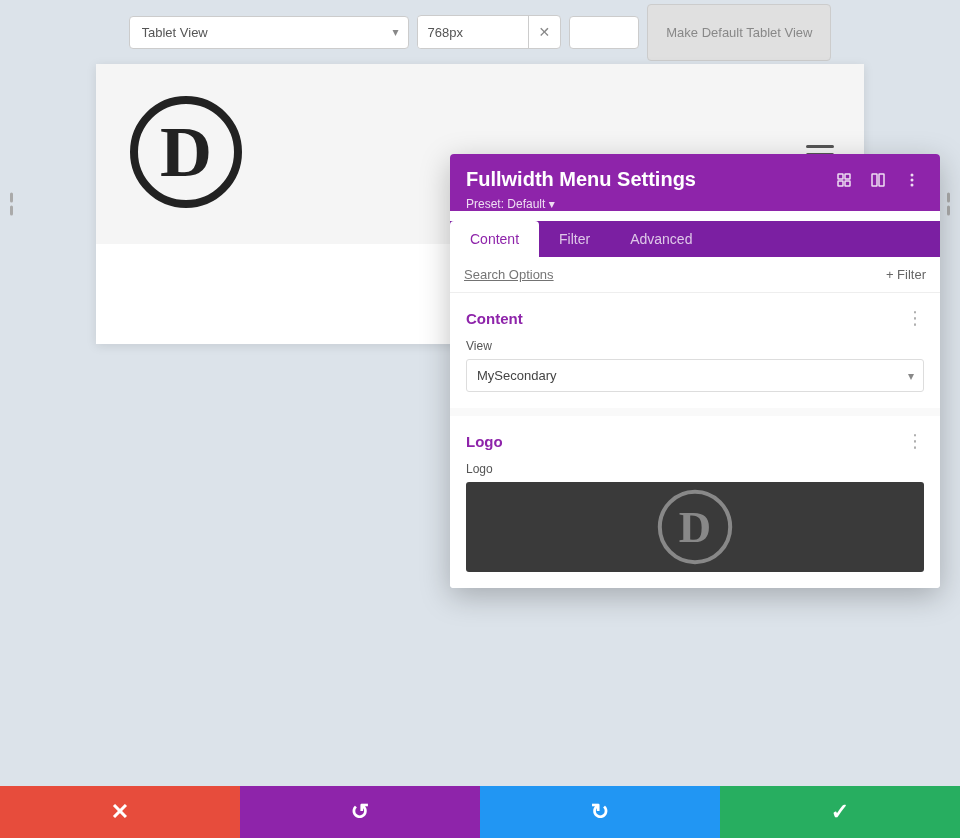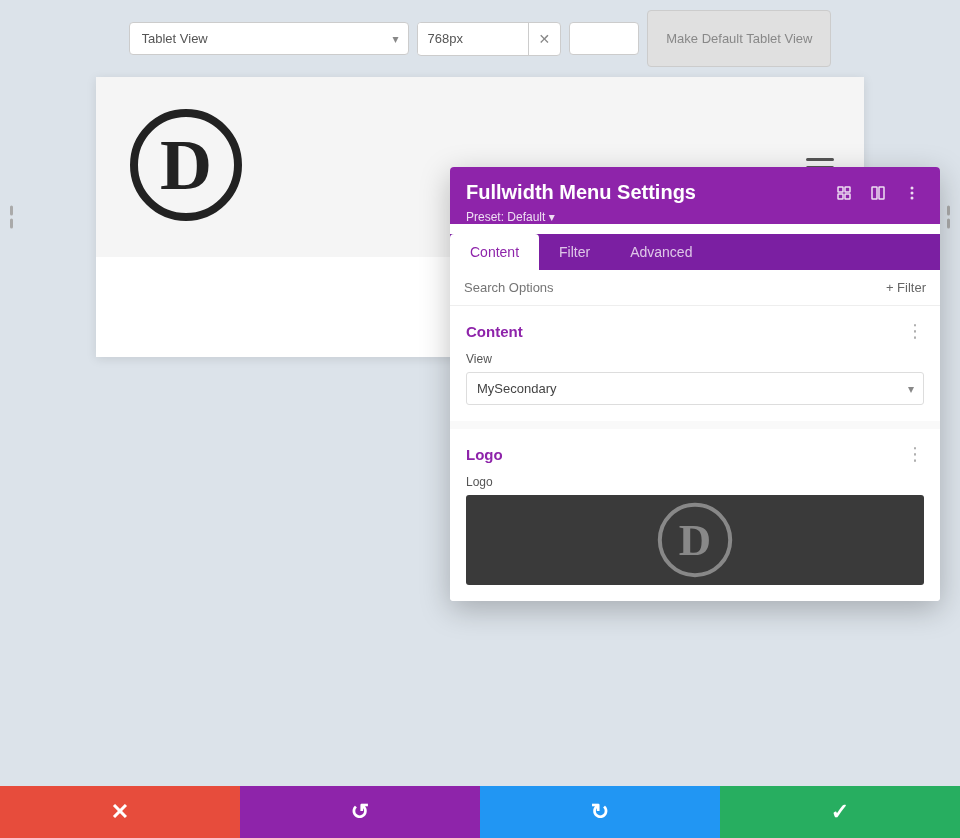--- a/index.html
+++ b/index.html
@@ -13,21 +13,21 @@
     }
 
     
     .top-toolbar {
       display: flex;
       align-items: center;
       justify-content: center;
       padding: 10px 20px;
       gap: 8px;
       background: #dce3ea;
-      height: 77px;
+      height: 64px;
     }
     .toolbar-select-wrapper {
       position: relative;
       display: flex;
       align-items: center;
     }
     .toolbar-select {
       appearance: none;
       background: #fff;
       border: 1px solid #ccc;
@@ -260,20 +260,21 @@
       background: #fff;
       border-bottom: 1px solid #eee;
     }
     .panel-search-input {
       border: none;
       outline: none;
       font-size: 13px;
       color: #737373;
       background: transparent;
       flex: 1;
+      text-decoration: underline;
     }
     .filter-btn {
       display: flex;
       align-items: center;
       gap: 5px;
       background: none;
       border: none;
       cursor: pointer;
       color: #666;
       font-size: 13px;

